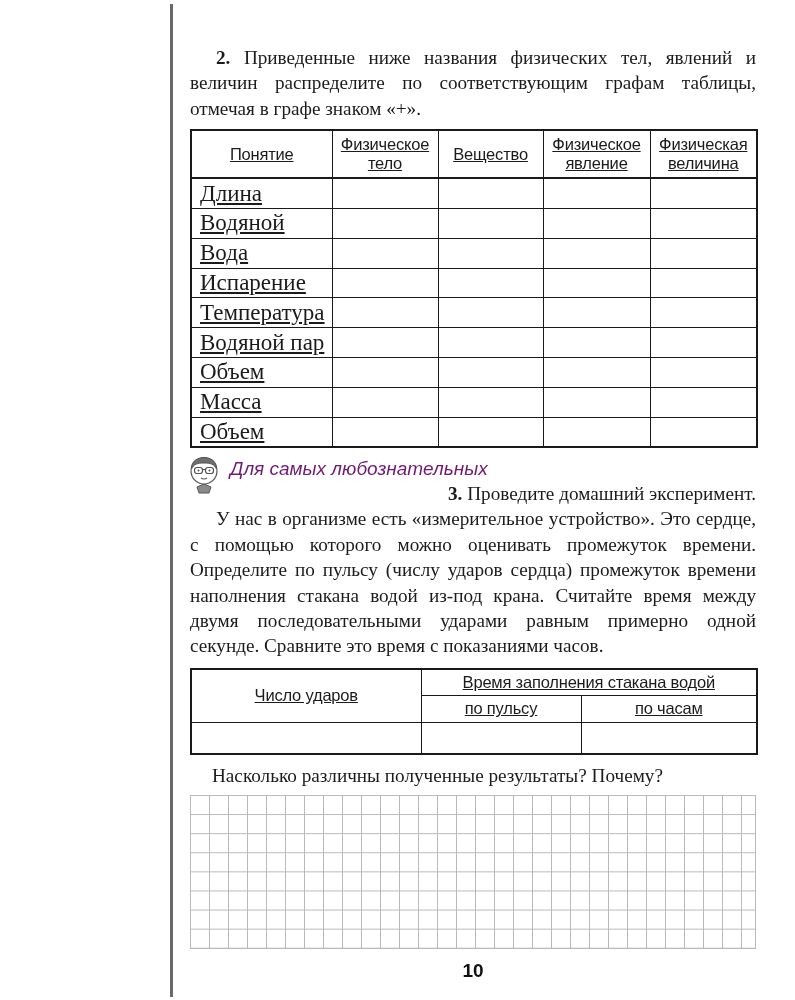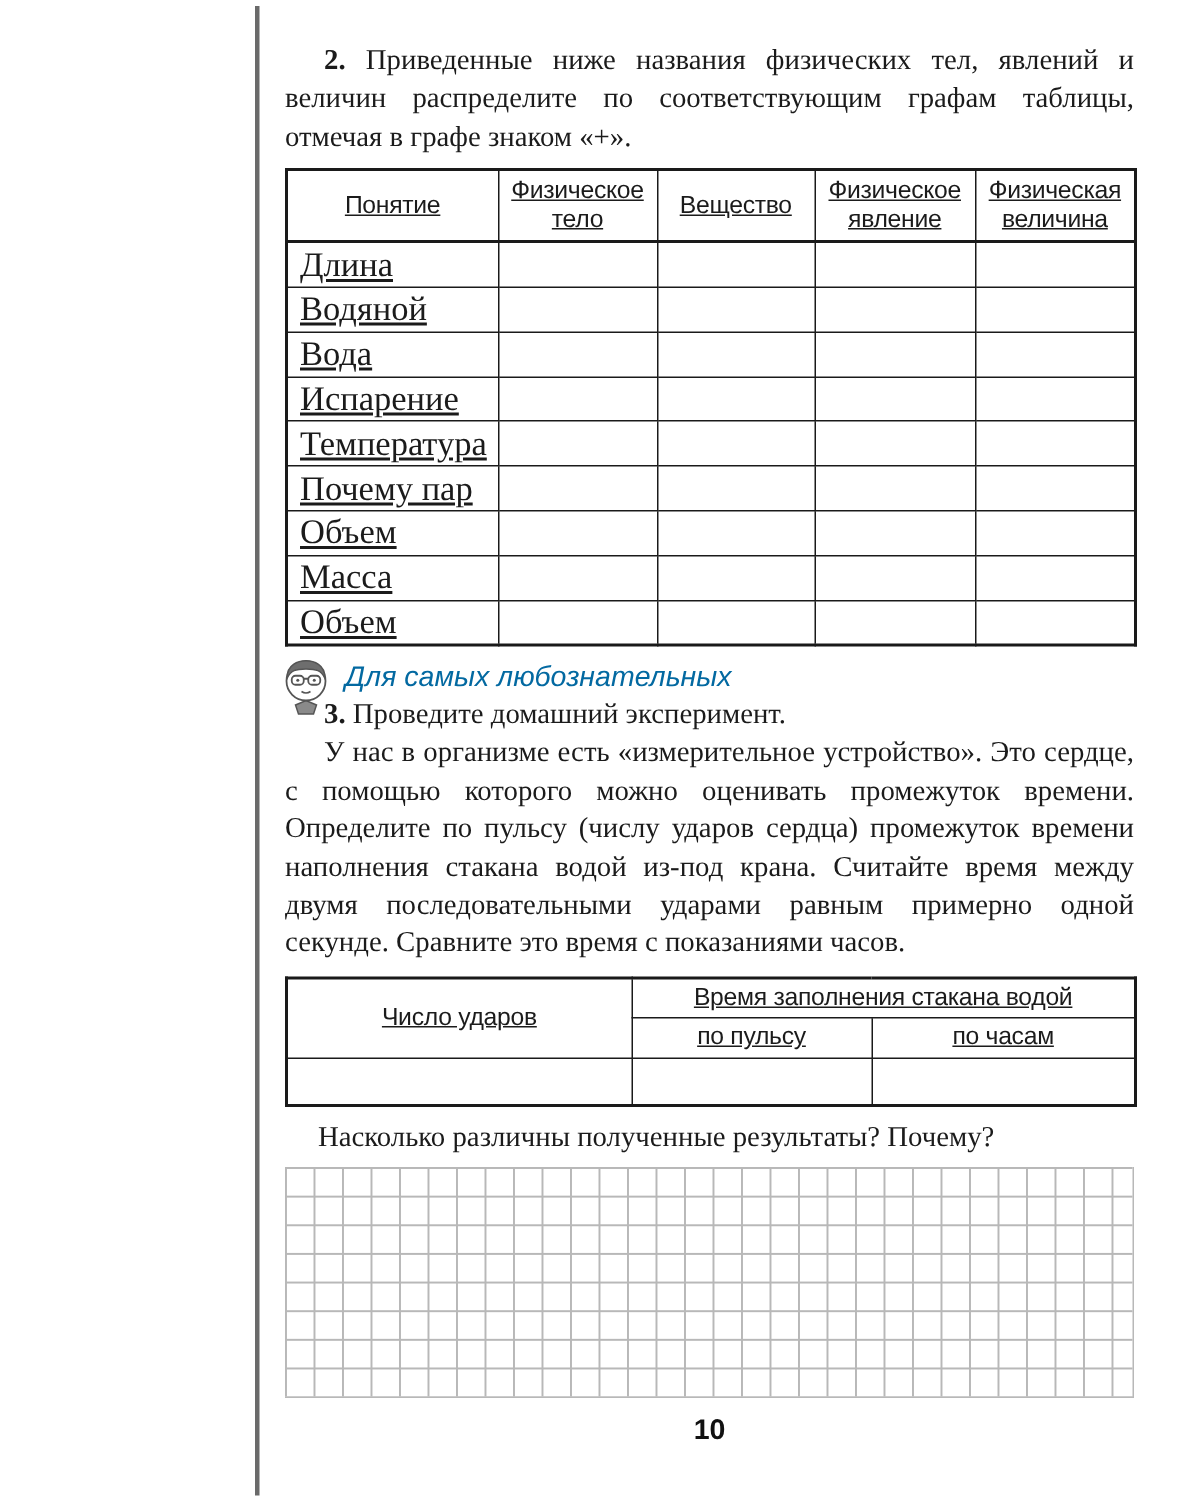--- a/index.html
+++ b/index.html
@@ -23,21 +23,21 @@
     width: 566px;
   }
   .para {
     font-size: 19.2px;
     line-height: 25.4px;
     text-align: justify;
     margin: 0;
   }
   .indent { text-indent: 26px; }
   .tasknum { font-weight: bold; }
-  .task2-para { padding-top: 28px; }
+  .task2-para { padding-top: 45px; }
 
   
   table.sheet {
     border-collapse: collapse;
     width: 566px;
     table-layout: fixed;
   }
   table.sheet td, table.sheet th {
     border: 1.6px solid #1a1a1a;
     padding: 0;
@@ -72,27 +72,28 @@
     position: absolute;
     left: -3px; top: -2px;
     width: 34px; height: 40px;
   }
   .curious-heading {
     font-family: "Liberation Sans", "DejaVu Sans", sans-serif;
     font-style: italic;
     font-size: 19px;
     line-height: 24px;
     padding-left: 40px;
-    color: #0369a1;
+    color: #701a75;
   }
   .task3-title {
     font-size: 19.2px;
     line-height: 25px;
     margin: 0 0 0 0;
     text-indent: 26px;
+    text-align: right;
   }
 
   
   .t2 { margin-top: 9px; }
   .t2 th {
     font-family: "Liberation Sans", "DejaVu Sans", sans-serif;
     font-weight: normal;
     font-size: 16.5px;
     text-align: center;
     vertical-align: middle;
@@ -186,21 +187,21 @@
           <td></td>
         </tr>
         <tr>
           <td class="rowlabel">Температура</td>
           <td></td>
           <td></td>
           <td></td>
           <td></td>
         </tr>
         <tr>
-          <td class="rowlabel">Почему пар</td>
+          <td class="rowlabel">Водяной пар</td>
           <td></td>
           <td></td>
           <td></td>
           <td></td>
         </tr>
         <tr>
           <td class="rowlabel">Объем</td>
           <td></td>
           <td></td>
           <td></td>

